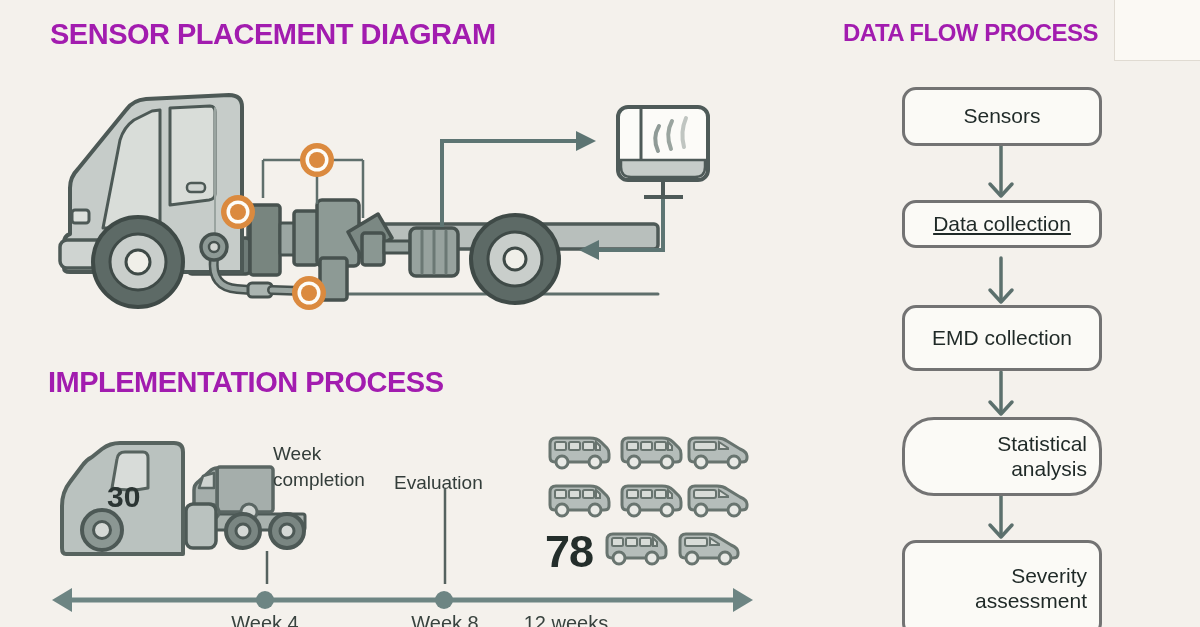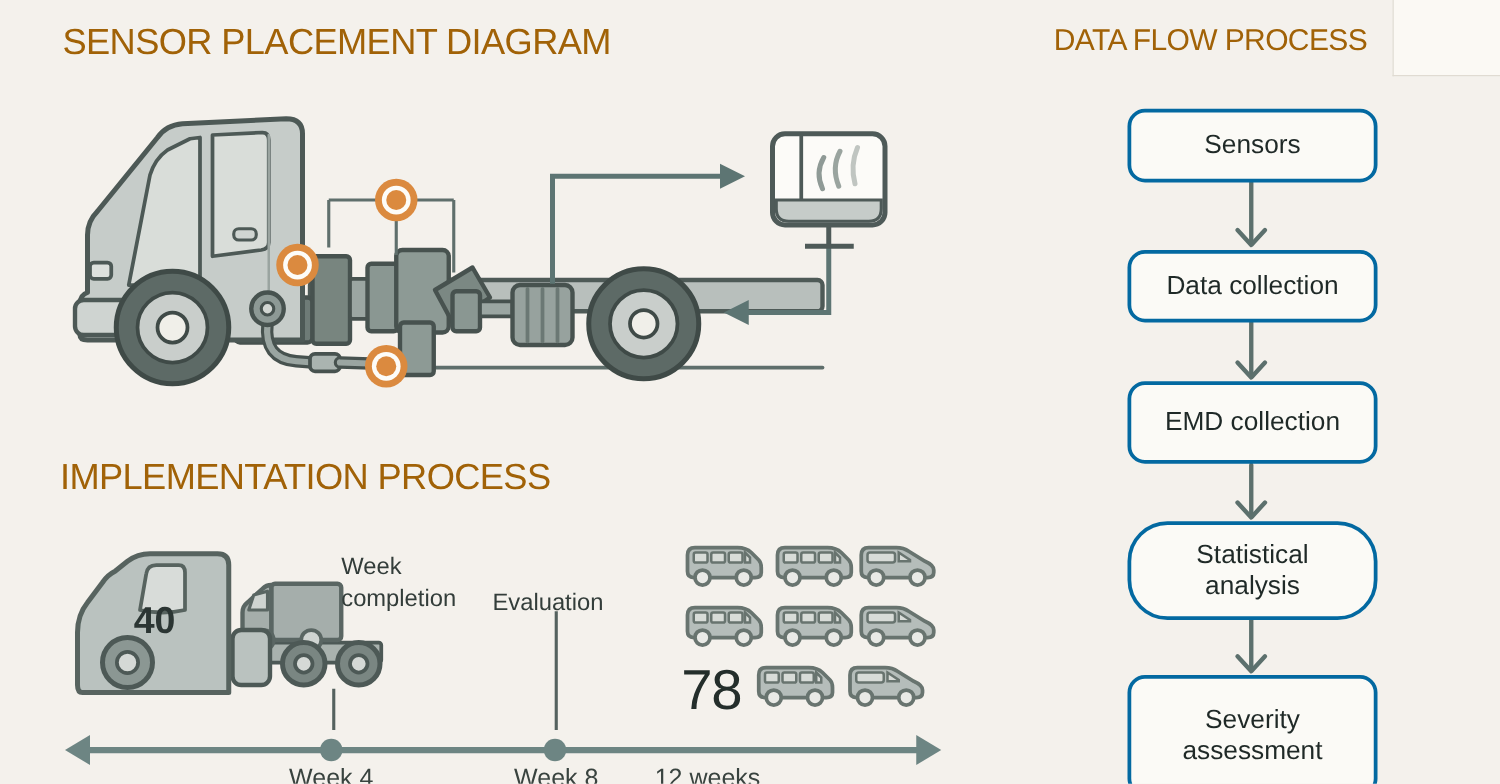--- a/index.html
+++ b/index.html
@@ -4,36 +4,36 @@
 <style>
   html,body{margin:0;padding:0;}
   body{
     width:1200px;height:627px;overflow:hidden;position:relative;
     background:#f4f1ec;
     font-family:"Liberation Sans","DejaVu Sans",sans-serif;
     color:#25302d;
   }
   .abs{position:absolute;}
   .section-title{
-    font-weight:400;font-size:29px;letter-spacing:-0.5px;color:#a16207;white-space:nowrap;
+    font-weight:700;font-size:29px;letter-spacing:-0.5px;color:#a21caf;white-space:nowrap;
   }
   #title-flow{font-size:24px;}
   .flow-box{
     position:absolute;left:902px;width:200px;box-sizing:border-box;
-    background:#fbfaf6;border:3px solid #0369a1;border-radius:14px;
-    display:flex;align-items:center;justify-content:center;text-align:center;
+    background:#fbfaf6;border:3px solid #737373;border-radius:14px;
+    display:flex;align-items:center;justify-content:center;text-align:right;
     font-size:21px;line-height:1.15;color:#1f2927;padding:0 12px;
   }
   .tl-label{font-size:19px;line-height:1.35;color:#333d3a;}
   .week-label{
     position:absolute;top:612px;transform:translateX(-50%);
     font-size:20px;color:#39433f;white-space:nowrap;
   }
   #count-20{font-size:30px;font-weight:700;color:#2b3533;}
-  #count-78{font-size:45px;font-weight:400;letter-spacing:-1px;color:#242e2b;}
+  #count-78{font-size:45px;font-weight:700;letter-spacing:-1px;color:#242e2b;}
   #paper-corner{
     left:1114px;top:0;width:86px;height:60px;
     background:rgba(252,250,246,.85);
     border-left:1px solid #e0dbd2;border-bottom:1px solid #e0dbd2;
   }
   svg{display:block;}
 </style>
 </head>
 <body>
 
@@ -199,26 +199,26 @@
   </g>
 </svg>
 
 <div class="abs section-title" style="left:50px;top:18px;">SENSOR PLACEMENT DIAGRAM</div>
 
 <div class="abs section-title" id="title-flow" style="left:843px;top:19px;">DATA FLOW PROCESS</div>
 
 <div class="abs section-title" style="left:48px;top:366px;">IMPLEMENTATION PROCESS</div>
 
 <div class="flow-box" style="top:87px;height:59px;">Sensors</div>
-<div class="flow-box" style="top:200px;height:58px;">Data collection</div>
+<div class="flow-box" style="top:200px;height:48px;text-decoration:underline;">Data collection</div>
 <div class="flow-box" style="top:305px;height:66px;">EMD collection</div>
 <div class="flow-box" style="top:417px;height:79px;border-radius:32px;">Statistical analysis</div>
 <div class="flow-box" style="top:540px;height:97px;">Severity assessment</div>
 
-<div class="abs" id="count-20" style="left:107px;top:480px;">40</div>
+<div class="abs" id="count-20" style="left:107px;top:480px;">30</div>
 
 <div class="abs tl-label" style="left:273px;top:441px;width:112px;">Week completion</div>
 
 <div class="abs tl-label" style="left:394px;top:470px;">Evaluation</div>
 
 <div class="abs" id="count-78" style="left:545px;top:526px;">78</div>
 
 <div class="week-label" style="left:265px;">Week 4</div>
 <div class="week-label" style="left:445px;">Week 8</div>
 <div class="week-label" style="left:566px;">12 weeks</div>

